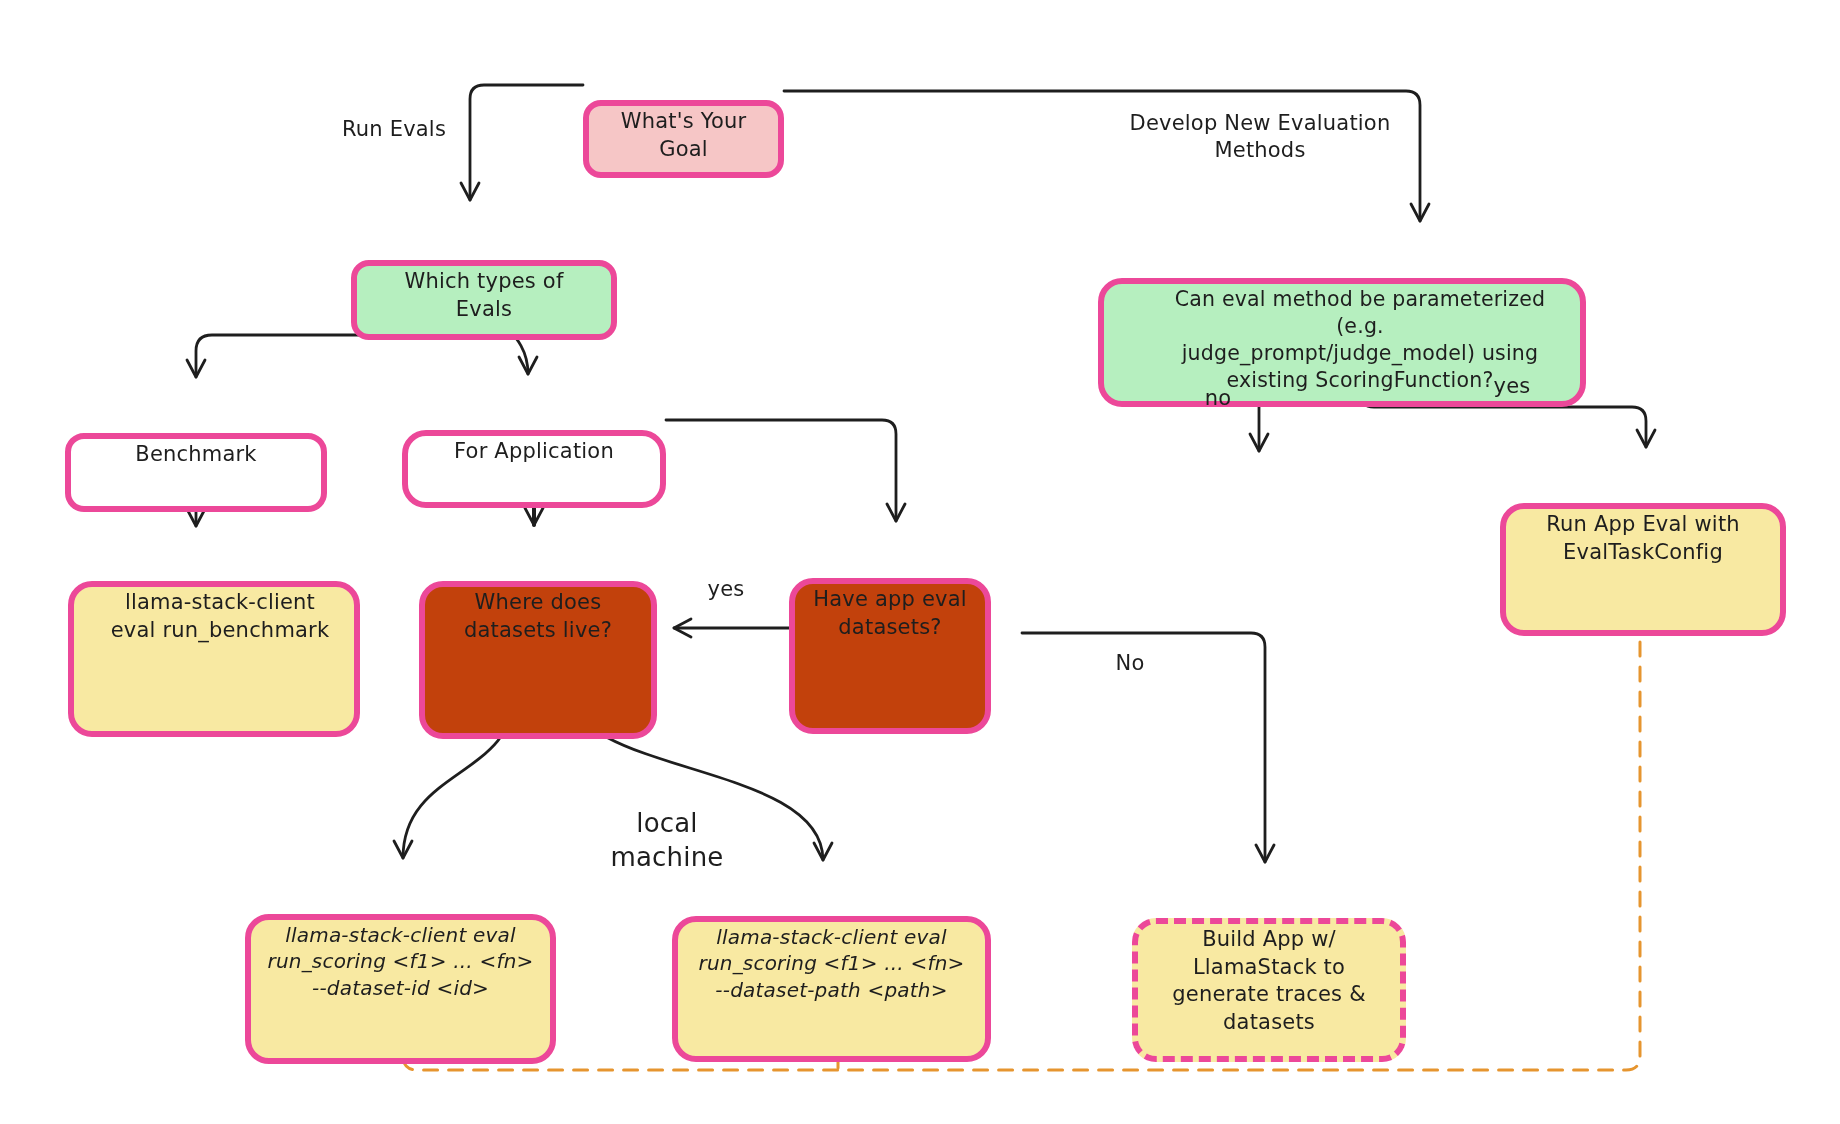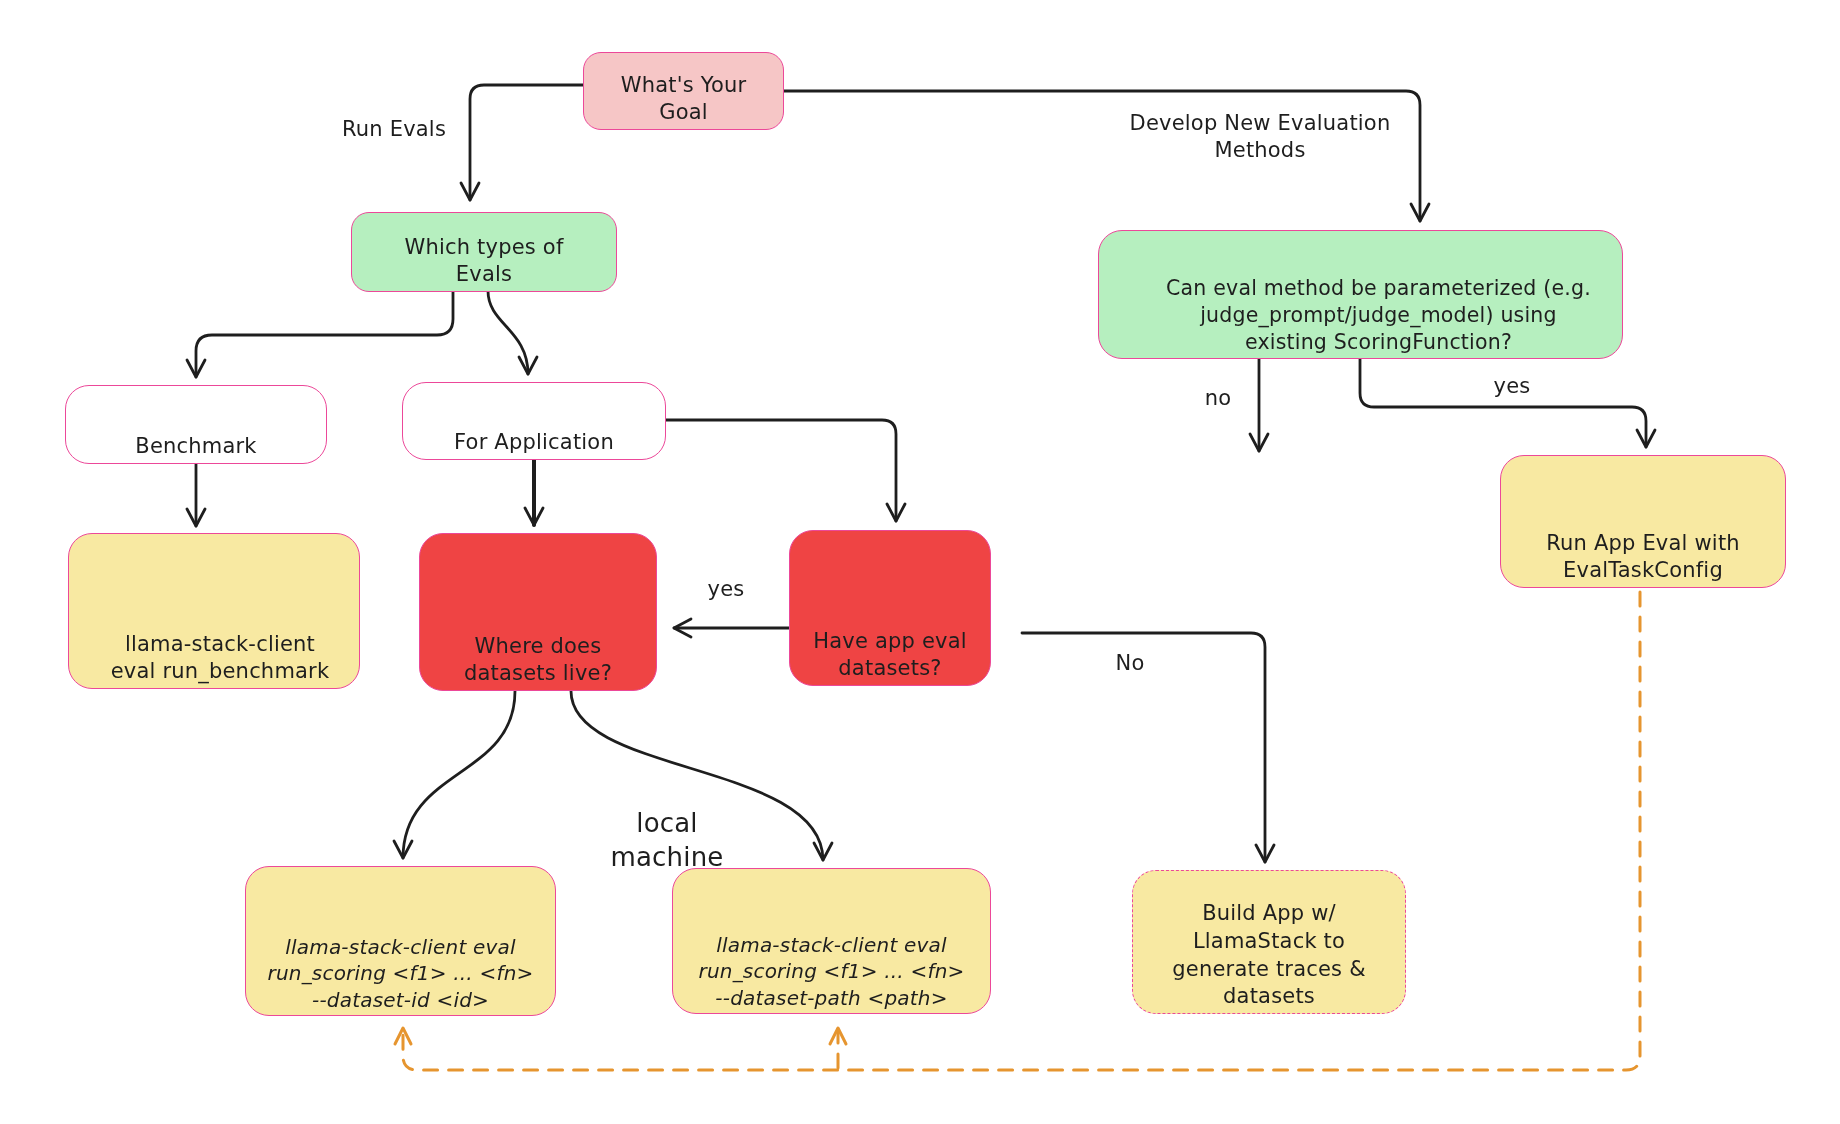--- a/index.html
+++ b/index.html
@@ -5,28 +5,28 @@
   html,body { margin:0; padding:0; background:#ffffff; }
   body {
     width:1840px; height:1124px;
     font-family:"DejaVu Sans", sans-serif;
     color:#1e1e1e;
   }
   .canvas { position:relative; width:1840px; height:1124px; overflow:hidden; background:#ffffff; }
   svg.edges { position:absolute; left:0; top:0; width:1840px; height:1124px; }
   .node {
     position:absolute; box-sizing:border-box;
-    border:1px solid #ec4899; border-radius:24px;
-    display:flex; align-items:flex-end; justify-content:center;
-    text-align:center; font-size:21px; line-height:1.32; letter-spacing:.2px;
+    border:6px solid #ec4899; border-radius:24px;
+    display:flex; align-items:flex-start; justify-content:center;
+    text-align:center; font-size:21px; line-height:1.32; letter-spacing:.2px;margin-top:48px;
   }
   .node span { white-space:pre-line; padding:2px 8px; }
   .pink   { background:#f6c6c6; }
   .green  { background:#b6efbf; }
-  .blue   { background:#ef4444; }
+  .blue   { background:#c2410c; }
   .yellow { background:#f8e9a2; }
   .white  { background:#ffffff; }
   .dashed { border-style:dashed; }
   .small-radius { border-radius:18px; }
   .cmd { font-size:20px;font-style:italic; }
   .elabel {
     position:absolute; text-align:center; font-size:21px; line-height:1.3;
     letter-spacing:.2px; white-space:pre-line;
   }
 </style>
@@ -70,21 +70,21 @@
   <div class="node pink small-radius" style="left:583px; top:52px; width:201px; height:78px;">
     <span>What's Your
 Goal</span>
   </div>
 
   <div class="node green small-radius" style="left:351px; top:212px; width:266px; height:80px;">
     <span>Which types of
 Evals</span>
   </div>
 
-  <div class="node white" style="left:65px; top:385px; width:262px; height:79px;">
+  <div class="node white" style="left:65px; top:385px; width:262px; height:79px;border-radius:19px;">
     <span>Benchmark</span>
   </div>
 
   <div class="node white" style="left:402px; top:382px; width:264px; height:78px;">
     <span>For Application</span>
   </div>
 
   <div class="node yellow" style="left:68px; top:533px; width:292px; height:156px;padding-left:12px;">
     <span>llama-stack-client
 eval run_benchmark</span>
@@ -93,21 +93,21 @@
   <div class="node blue" style="left:419px; top:533px; width:238px; height:158px;">
     <span>Where does
 datasets live?</span>
   </div>
 
   <div class="node blue" style="left:789px; top:530px; width:202px; height:156px;">
     <span>Have app eval
 datasets?</span>
   </div>
 
-  <div class="node green" style="left:1098px; top:230px; width:525px; height:129px; font-size:20.5px;padding-left:36px;">
+  <div class="node green" style="left:1098px; top:230px; width:488px; height:129px; font-size:20.5px;padding-left:36px;">
     <span>Can eval method be parameterized (e.g.
 judge_prompt/judge_model) using
 existing ScoringFunction?</span>
   </div>
 
 
   <div class="node yellow" style="left:1500px; top:455px; width:286px; height:133px;">
     <span>Run App Eval with
 EvalTaskConfig</span>
   </div>

